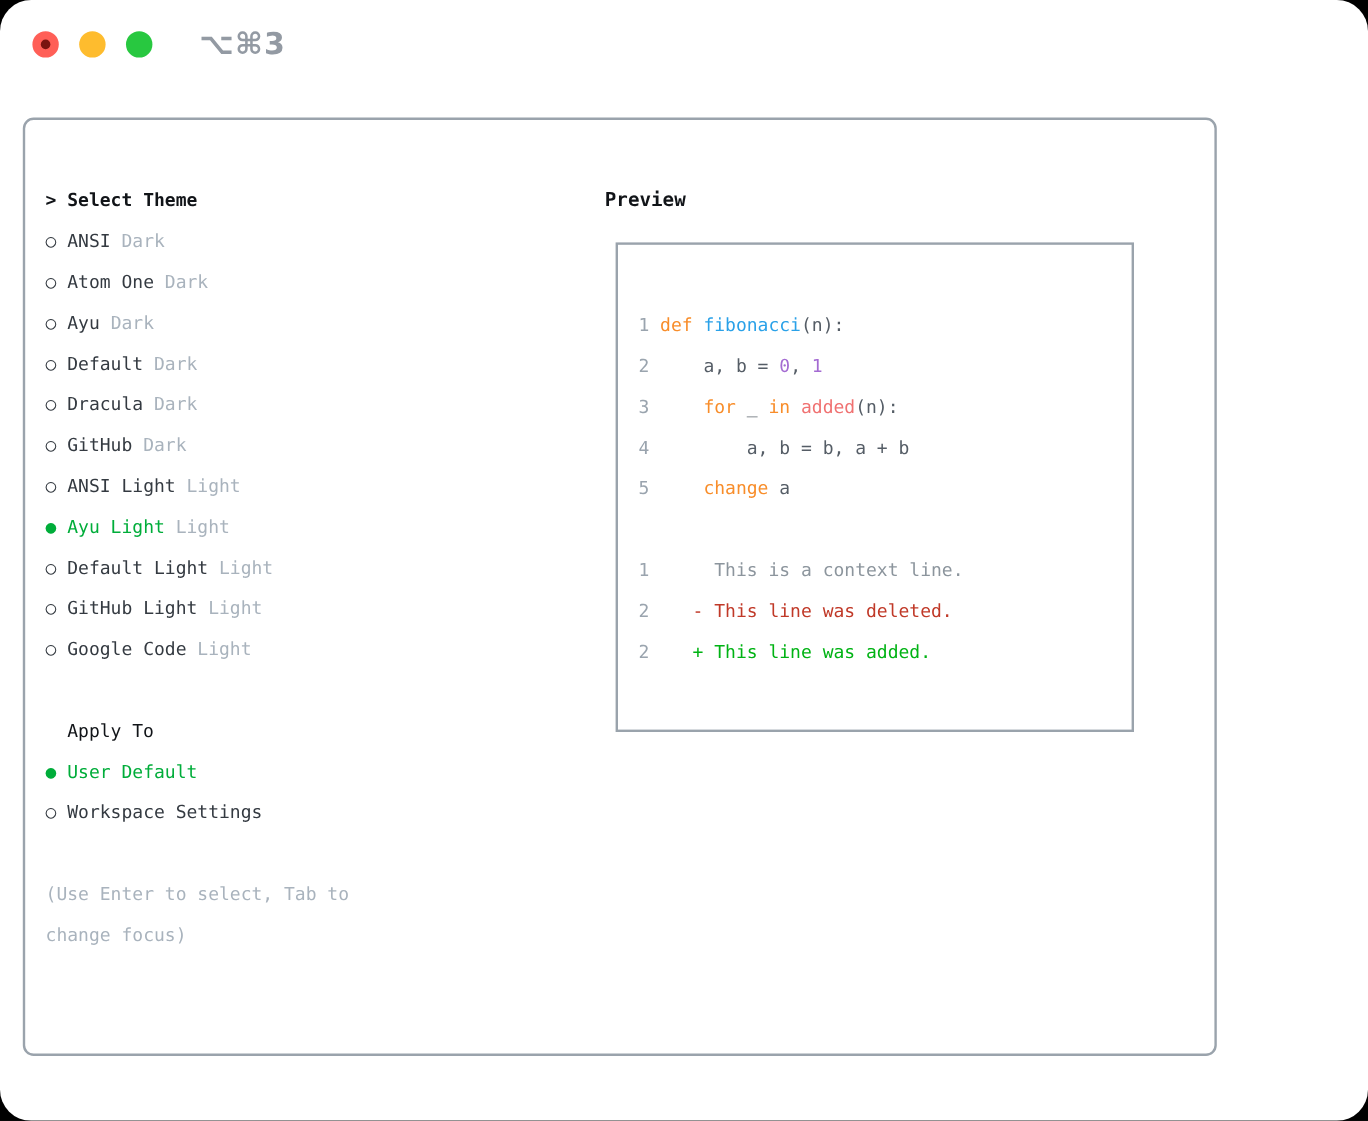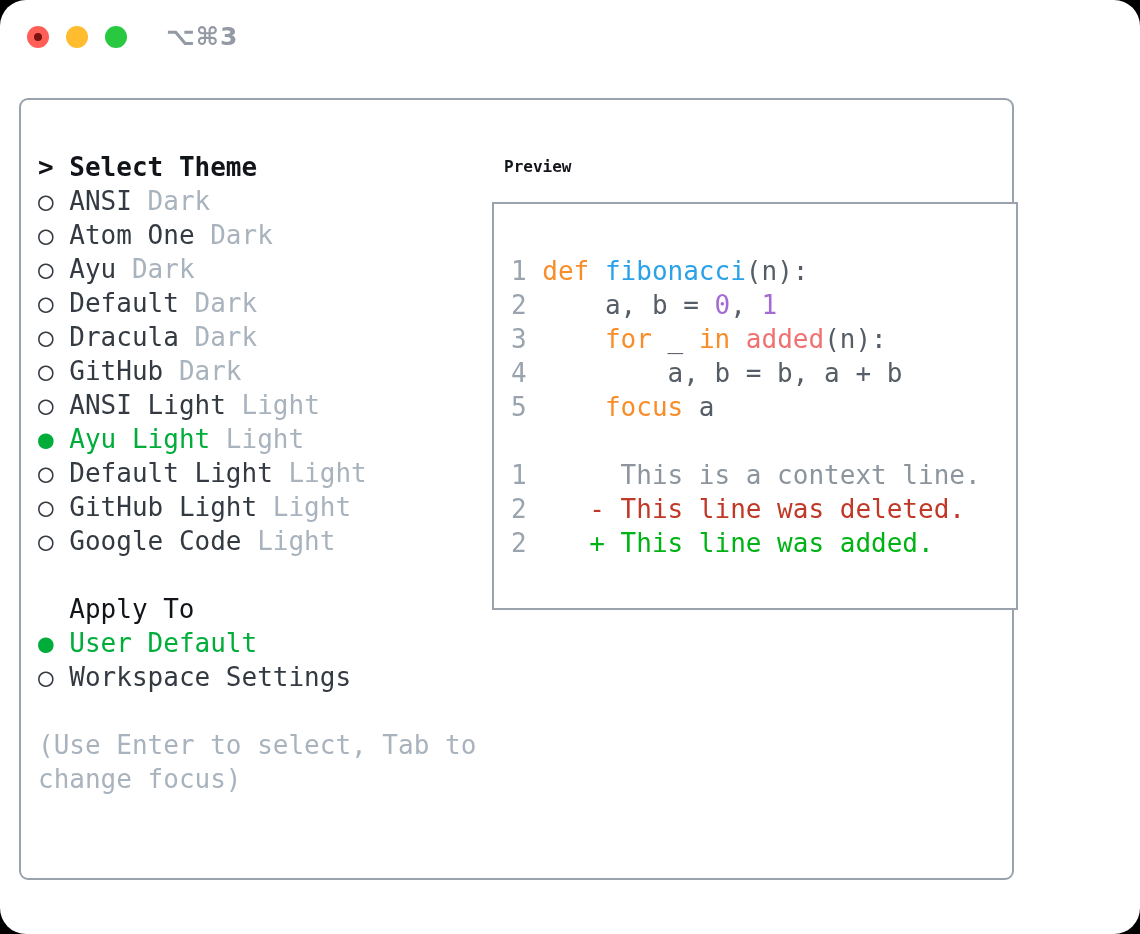--- a/index.html
+++ b/index.html
@@ -10,35 +10,35 @@
   .tl{position:absolute;top:26px;width:22px;height:22px;border-radius:50%;display:inline-block;}
   .tl.red{left:27px;background:var(--traffic-red);}
   .tl.yellow{left:66px;background:var(--traffic-yellow);}
   .tl.green{left:105px;background:var(--traffic-green);}
   .tl .dot{position:absolute;left:7px;top:7px;width:8px;height:8px;border-radius:50%;background:#7a1410;}
   .win-title{position:absolute;left:166px;top:22px;font-family:"DejaVu Sans","Liberation Sans",sans-serif;
              font-weight:bold;font-size:25px;line-height:30px;color:var(--title-gray);letter-spacing:1px;}
   
   .panel{position:absolute;left:19px;top:98px;width:995px;height:782px;box-sizing:border-box;
          border:2px solid var(--border-gray);border-radius:9px;background:#fff;}
-  .row{white-space:pre;font-size:26px;line-height:34px;height:34px;}
+  .row{white-space:pre;font-size:15px;line-height:34px;height:34px;}
   .left-col{position:absolute;left:17px;top:50px;}
   .head-row{font-weight:bold;color:var(--heading-black);}
   .theme-row{color:var(--name-dark);cursor:default;}
   .marker{color:var(--name-dark);}
   .marker.sel{color:var(--accent-green);}
   .tname{color:var(--name-dark);}
   .tname.sel{color:var(--accent-green);}
   .variant{color:var(--muted-gray);margin-top:35px;}
   .apply-head{color:var(--heading-black);padding-left:2ch;}
   .help-row{color:var(--muted-gray);}
   
   .preview-head{position:absolute;left:483px;top:50px;font-weight:bold;font-size:16px;line-height:34px;
                 color:var(--heading-black);white-space:pre;}
-  .preview-box{position:absolute;left:471px;top:102px;width:526px;height:408px;box-sizing:border-box;
+  .preview-box{position:absolute;left:492px;top:102px;width:432px;height:408px;box-sizing:border-box;
                border:2px solid var(--border-gray);background:#fff;}
   .code-block{position:absolute;left:17px;top:50px;}
   .seg.ln{color:var(--line-number-gray);}
   .seg.fg{color:var(--code-fg);}
   .seg.kw{color:var(--keyword-orange);}
   .seg.fn{color:var(--function-blue);}
   .seg.call{color:var(--builtin-coral);}
   .seg.num{color:var(--number-purple);}
   .seg.ctx{color:var(--context-gray);}
   .seg.del{color:var(--deleted-red);}
@@ -84,21 +84,21 @@
       <div class="row help-row">change focus)</div>
     </div>
 
     <div class="preview-head">Preview</div>
     <div class="preview-box">
       <div class="code-block" id="codeLines">
           <div class="row code-row"><span class="seg ln">1 </span><span class="seg kw">def</span><span class="seg fg"> </span><span class="seg fn">fibonacci</span><span class="seg fg">(n):</span></div>
           <div class="row code-row"><span class="seg ln">2 </span><span class="seg fg">    a, b = </span><span class="seg num">0</span><span class="seg fg">, </span><span class="seg num">1</span></div>
           <div class="row code-row"><span class="seg ln">3 </span><span class="seg fg">    </span><span class="seg kw">for</span><span class="seg fg"> _ </span><span class="seg kw">in</span><span class="seg fg"> </span><span class="seg call">added</span><span class="seg fg">(n):</span></div>
           <div class="row code-row"><span class="seg ln">4 </span><span class="seg fg">        a, b = b, a + b</span></div>
-          <div class="row code-row"><span class="seg ln">5 </span><span class="seg fg">    </span><span class="seg kw">focus</span><span class="seg fg"> a</span></div>
+          <div class="row code-row"><span class="seg ln">5 </span><span class="seg fg">    </span><span class="seg kw">change</span><span class="seg fg"> a</span></div>
           <div class="row code-row"> </div>
           <div class="row code-row"><span class="seg ln">1 </span><span class="seg ctx">     This is a context line.</span></div>
           <div class="row code-row"><span class="seg ln">2 </span><span class="seg del">   - This line was deleted.</span></div>
           <div class="row code-row"><span class="seg ln">2 </span><span class="seg add">   + This line was added.</span></div>
         </div>
     </div>
   </div>
 </div>
 
 </body></html>

